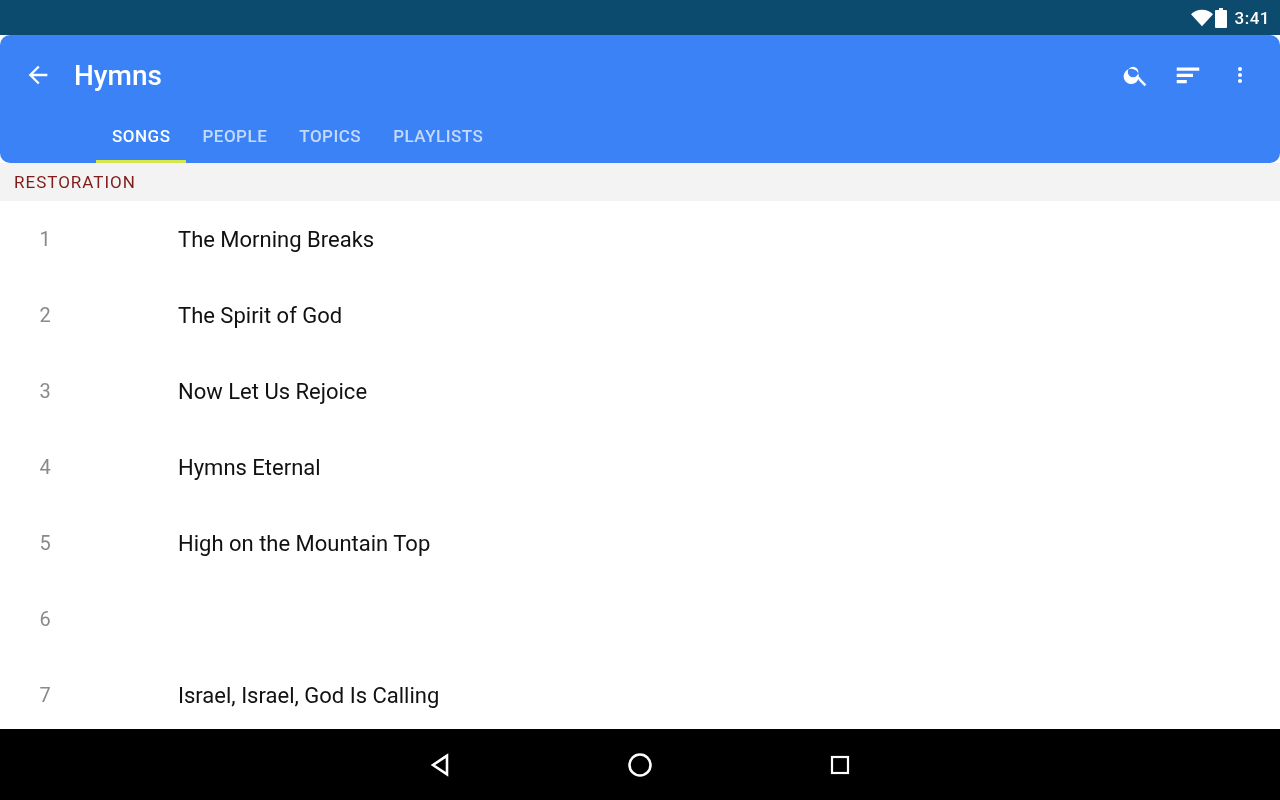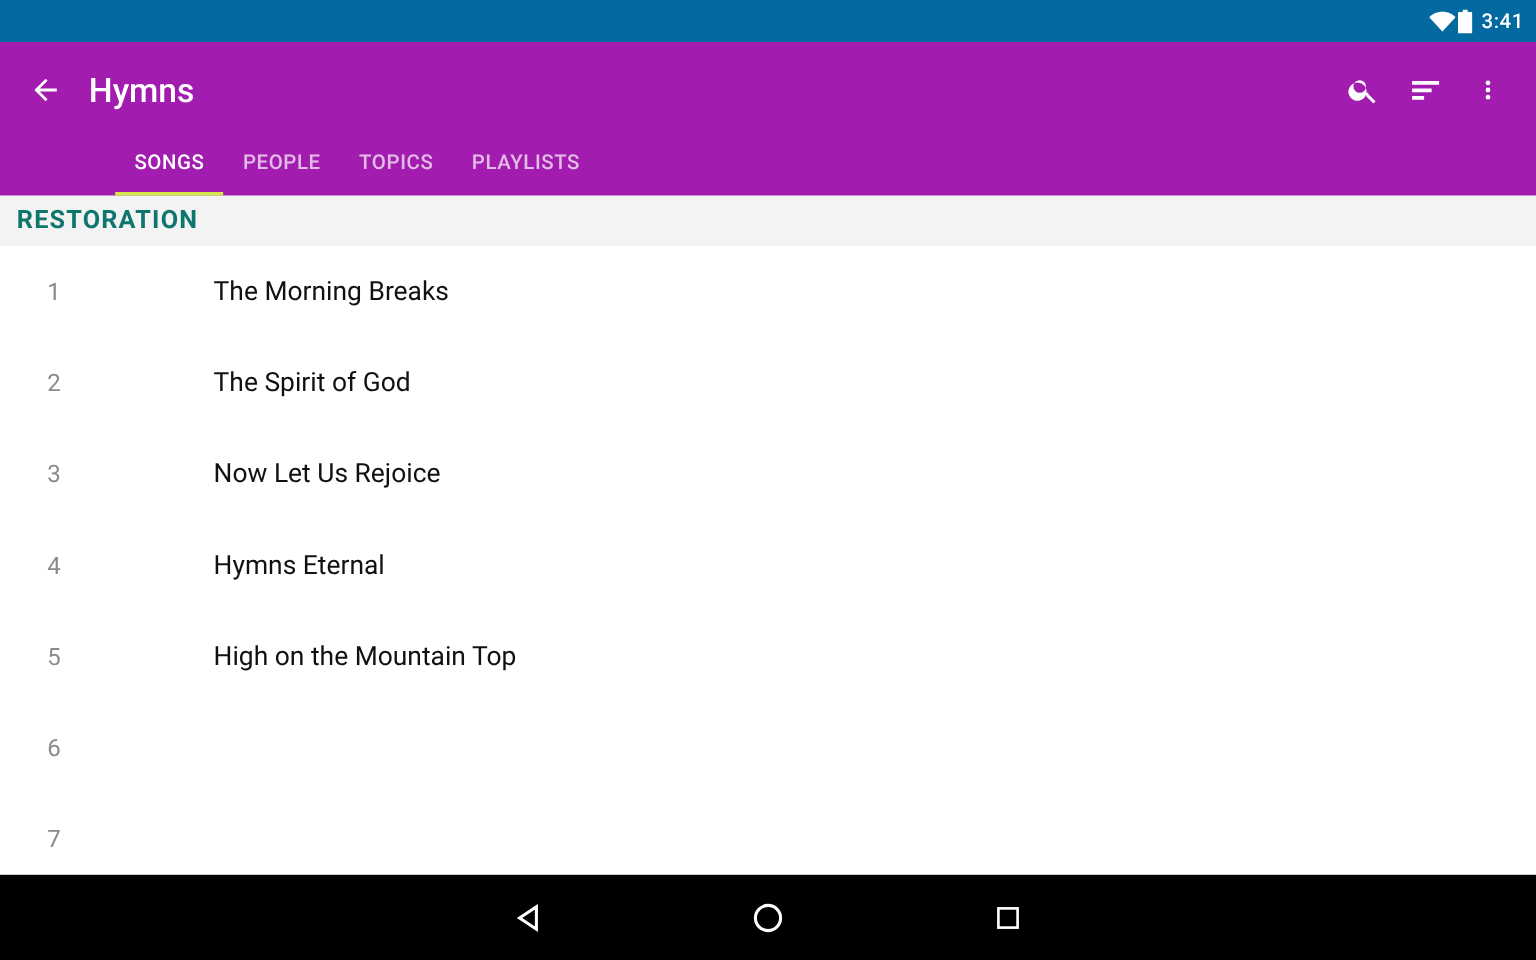--- a/index.html
+++ b/index.html
@@ -1,41 +1,41 @@
 <!DOCTYPE html>
 <html><head>
 <meta charset="utf-8">
 <style>
   * { box-sizing: border-box; margin: 0; padding: 0; }
   html, body { width: 1280px; height: 800px; overflow: hidden; font-family: Roboto, "Helvetica Neue", Arial, sans-serif; background: #fff; }
   .status-bar {
-    height: 35px; background: #0369a1; color: #fff;
+    height: 35px; background: #0c4a6e; color: #fff;
     display: flex; align-items: center; justify-content: flex-end;
     padding: 0 10px; font-size: 17px; font-weight: 500; letter-spacing: .5px;
   }
   .status-bar svg { margin-right: 2px; }
   .status-time { margin-left: 6px; }
-  .app-bar { background: #a21caf; color: #fff; }
+  .app-bar { background: #3b82f6; color: #fff; border-radius: 10px; }
   .app-bar-top {
     display: flex; align-items: center; height: 80px;
     padding: 0 14px;
   }
   .back-btn { width: 48px; height: 48px; display:flex;align-items:center;justify-content:center; margin-right: 12px; cursor: pointer; }
   .title { font-size: 28px; font-weight: 500; flex: 1; }
   .action-btn { width: 52px; height: 52px; display:flex;align-items:center;justify-content:center; cursor: pointer; }
   .ic { fill: #fff; }
   .tabs { display: flex; padding-left: 96px; height: 48px; align-items: flex-end; }
   .tab {
     padding: 14px 16px; font-size: 17px; font-weight: 500;
     color: rgba(255,255,255,.7); letter-spacing: .5px; cursor: pointer;
     border-bottom: 3px solid transparent;
   }
   .tab.active { color: #fff; border-bottom: 3px solid #d4e84b; }
   .subheader {
-    background: #f3f3f3; color: #0f766e; font-size: 21px; font-weight: 700;
+    background: #f3f3f3; color: #7f1d1d; font-size: 17px; font-weight: 400;
     letter-spacing: 1px; padding: 9px 14px;
   }
   .list { background: #fff; }
   .row { display: flex; align-items: center; height: 76px; cursor: pointer; }
   .num {
     width: 130px; text-align: center; padding-right: 40px;
     color: #8a8a8a; font-size: 20px;
   }
   .song-title { font-size: 22px; color: #111; margin-left: 48px; }
   .content { height: 694px; overflow: hidden; }
@@ -112,20 +112,21 @@
     </div>
     <div class="row">
       <div class="num">5</div>
       <div class="song-title">High on the Mountain Top</div>
     </div>
     <div class="row">
       <div class="num">6</div>
     </div>
     <div class="row">
       <div class="num">7</div>
+      <div class="song-title">Israel, Israel, God Is Calling</div>
     </div>
   </div>
 </div>
 
 <div class="nav-bar">
   <div class="nav-btn">
     <svg width="28" height="28" viewBox="0 0 24 24">
         <path d="M18 4 L6 12 L18 20 Z"></path>
       </svg>
   </div>

